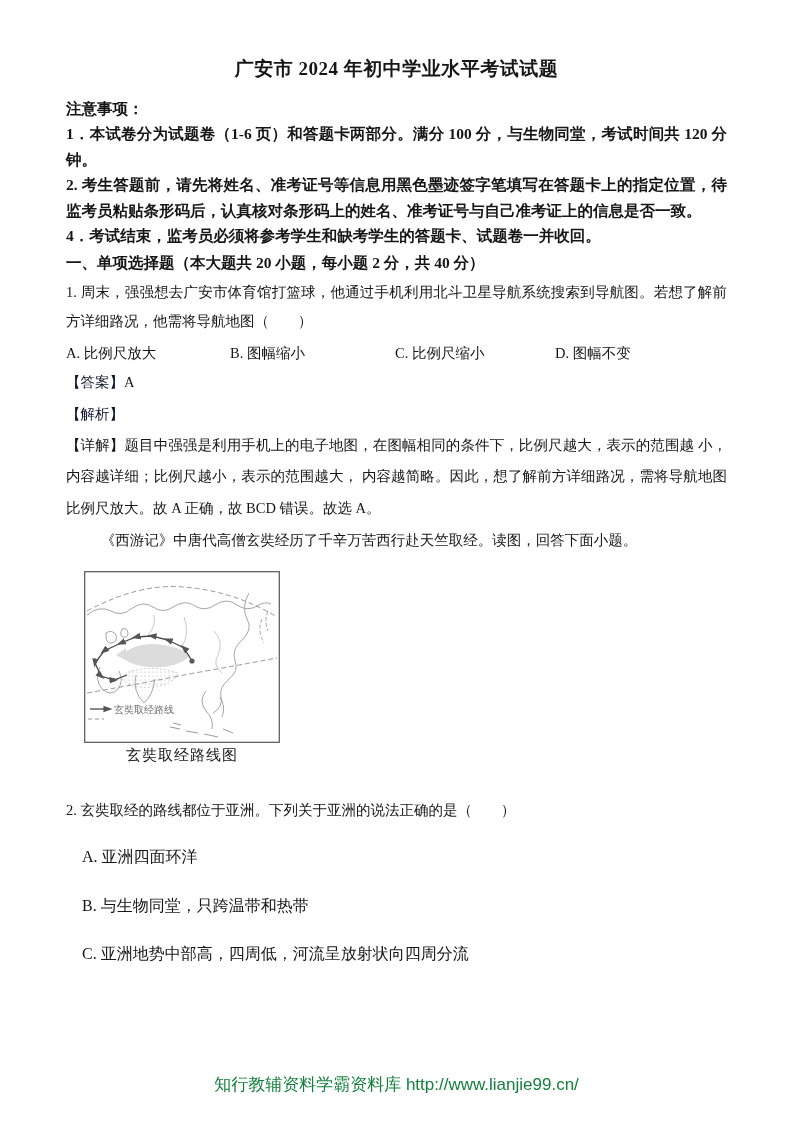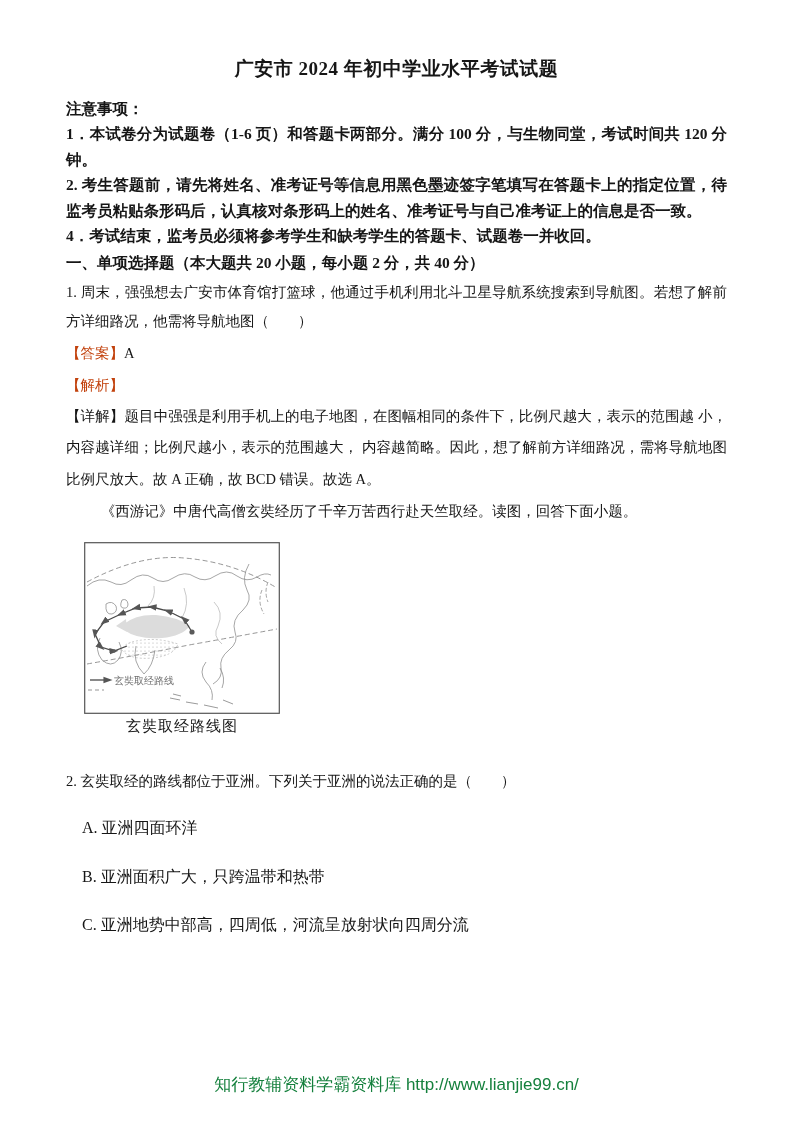--- a/index.html
+++ b/index.html
@@ -14,21 +14,21 @@
   .notice-head{font-size:15.5px;font-weight:bold;margin-top:15px;line-height:24px;}
   .notice{font-size:15.5px;font-weight:bold;line-height:25.5px;margin:0;text-align:justify;}
   .section-head{font-size:15.5px;font-weight:bold;margin:1px 0 0 0;line-height:25px;}
   .stem{font-size:14.5px;line-height:29px;margin:3px 0 0 0;text-align:justify;}
   .optrow{display:flex;font-size:14.5px;margin-top:5px;line-height:24px;}
   .opt1{width:164px;}
   .opt2{width:165px;}
   .opt3{width:160px;}
   .opt4{flex:1;}
   .ansline{font-size:14.5px;margin:3px 0 0 0;line-height:29px;}
-  .blue{color:#c2410c;}
+  .blue{color:#0f172a;}
   .detail{font-size:14.5px;line-height:31.5px;margin:1px 0 0 0;text-align:justify;}
   .passage{font-size:14.5px;line-height:30px;margin:1px 0 16px 0;text-indent:2.4em;}
   .mapwrap{margin:7px 8px 0 18px;width:196px;}
   .map-svg{display:block;}
   .mapcaption{text-align:center;font-size:15px;margin-top:3px;letter-spacing:1px;}
   .q2stem{margin-top:30px;line-height:30px;}
   .q2opt{font-size:16px;margin:16px;line-height:32.5px;}
   .footer{
     position:absolute;left:0;right:0;bottom:26px;text-align:center;
     font-family:"Liberation Sans","DejaVu Sans",sans-serif;
@@ -45,20 +45,26 @@
 
     <div class="notice-head">注意事项：</div>
     <p class="notice">1．本试卷分为试题卷（1-6 页）和答题卡两部分。满分 100 分，与生物同堂，考试时间共 120 分钟。</p>
     <p class="notice">2. 考生答题前，请先将姓名、准考证号等信息用黑色墨迹签字笔填写在答题卡上的指定位置，待监考员粘贴条形码后，认真核对条形码上的姓名、准考证号与自己准考证上的信息是否一致。</p>
     <p class="notice">4．考试结束，监考员必须将参考学生和缺考学生的答题卡、试题卷一并收回。</p>
 
     <p class="section-head">一、单项选择题（本大题共 20 小题，每小题 2 分，共 40 分）</p>
 
     <p class="stem">1. 周末，强强想去广安市体育馆打篮球，他通过手机利用北斗卫星导航系统搜索到导航图。若想了解前方详细路况，他需将导航地图（　　）</p>
 
+    <div class="optrow">
+      <span class="opt1">A. 比例尺放大</span>
+      <span class="opt2">B. 图幅缩小</span>
+      <span class="opt3">C. 比例尺缩小</span>
+      <span class="opt4">D. 图幅不变</span>
+    </div>
 
     <p class="ansline"><span class="blue">【答案】</span><span>A</span></p>
     <p class="ansline"><span class="blue">【解析】</span></p>
     <p class="detail">【详解】题目中强强是利用手机上的电子地图，在图幅相同的条件下，比例尺越大，表示的范围越 小，内容越详细；比例尺越小，表示的范围越大， 内容越简略。因此，想了解前方详细路况，需将导航地图比例尺放大。故 A 正确，故 BCD 错误。故选 A。</p>
 
     <p class="passage">《西游记》中唐代高僧玄奘经历了千辛万苦西行赴天竺取经。读图，回答下面小题。</p>
 
     <div class="mapwrap">
       <svg class="map-svg" width="196" height="172" viewBox="0 0 196 172" xmlns="http://www.w3.org/2000/svg">
         <defs>
@@ -106,19 +112,19 @@
           <path d="M6,138 L24,138" stroke="#4a4a4a" stroke-width="1.3" marker-end="url(#arr)"></path>
           <path d="M4,148 L20,148" stroke="#8b8b8b" stroke-width="0.9" stroke-dasharray="4,3"></path>
           <text x="30" y="142" font-size="10" fill="#6e6e6e" font-family="Liberation Serif, serif">玄奘取经路线</text>
         </g>
       </svg>
       <div class="mapcaption">玄奘取经路线图</div>
     </div>
 
     <p class="stem q2stem">2. 玄奘取经的路线都位于亚洲。下列关于亚洲的说法正确的是（　　）</p>
     <p class="q2opt">A. 亚洲四面环洋</p>
-    <p class="q2opt">B. 亚洲面积广大，只跨温带和热带</p>
+    <p class="q2opt">B. 与生物同堂，只跨温带和热带</p>
     <p class="q2opt">C. 亚洲地势中部高，四周低，河流呈放射状向四周分流</p>
 
   </div>
 
   <div class="footer">知行教辅资料学霸资料库 http://www.lianjie99.cn/</div>
 </div>
 
 </body></html>

